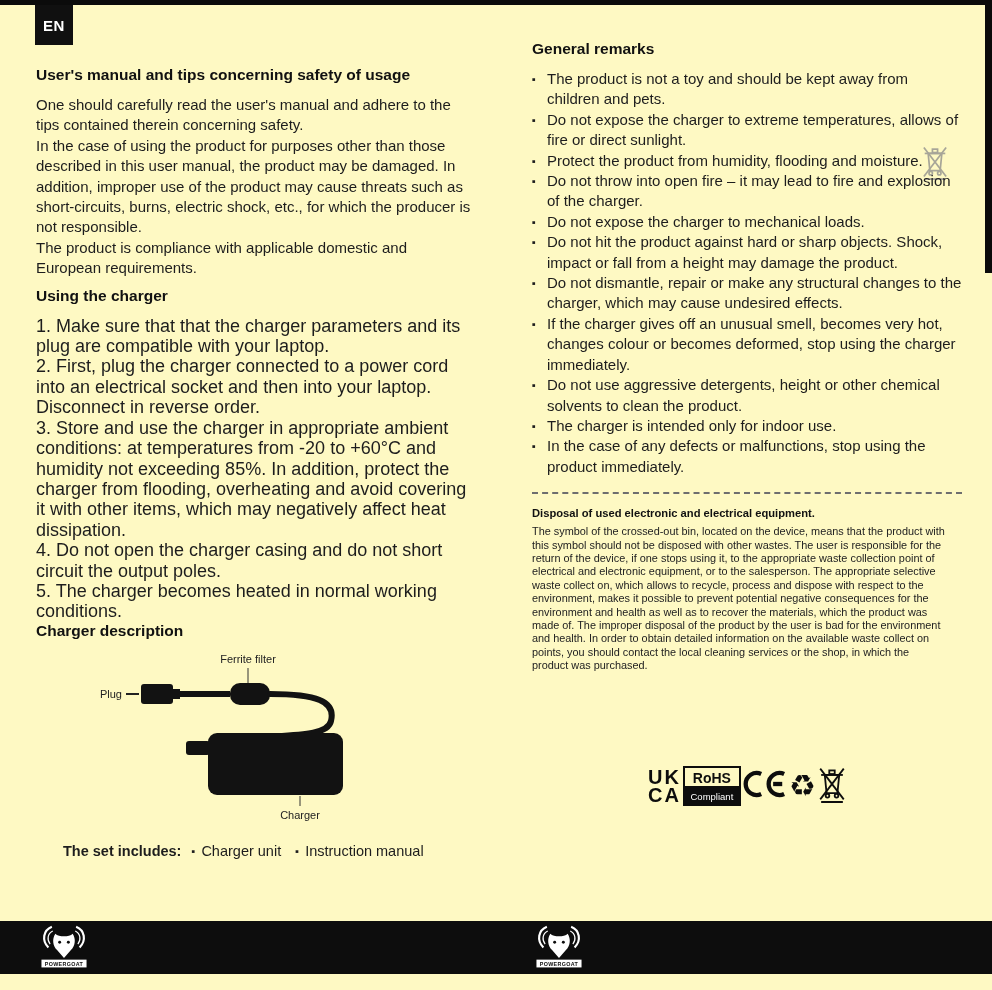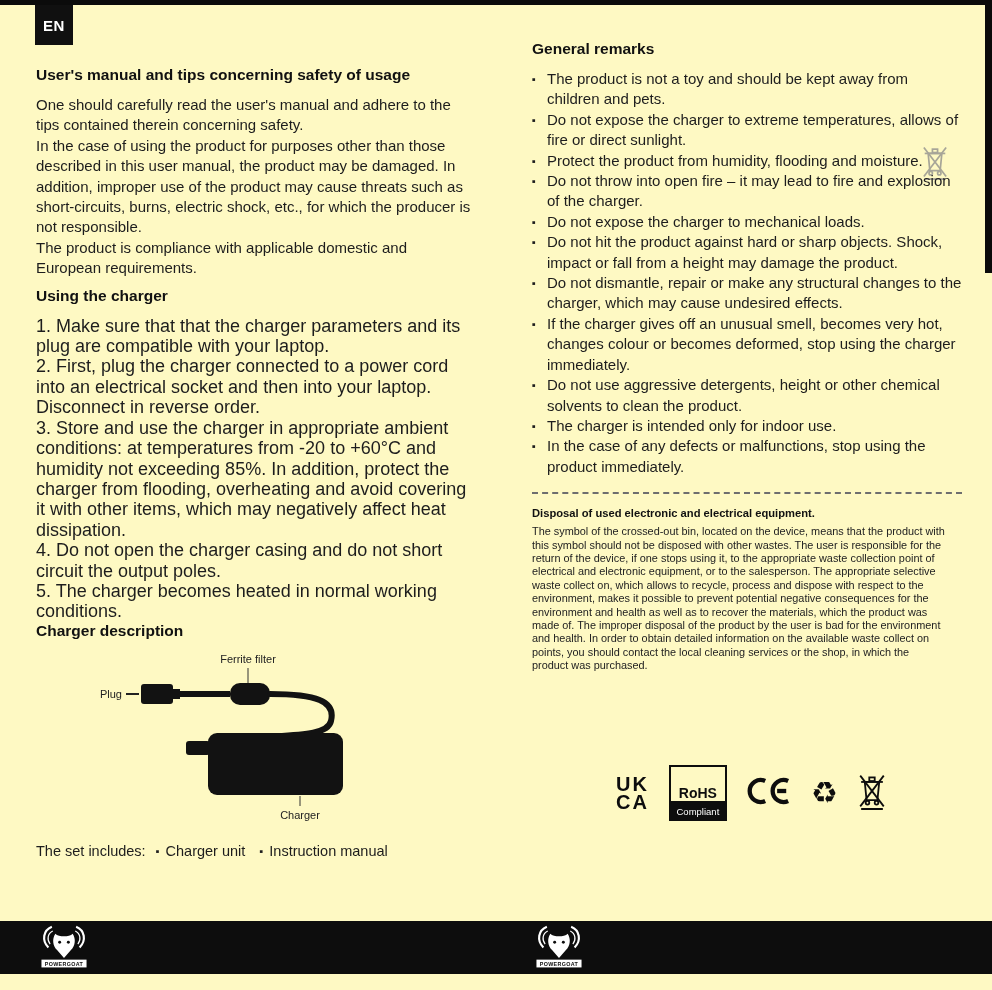--- a/index.html
+++ b/index.html
@@ -19,37 +19,37 @@
   h2.sec { font-size:15.5px; font-weight:bold; color:#111; margin-bottom:11px; }
   .col-left h2.sec { margin-top:0; }
   p.bodytext { font-size:15px; line-height:20.4px; white-space:pre-line; margin-bottom:8px; }
   .steps p { font-size:18px; line-height:20.4px; }
   .mt { margin-top:14px; }
 
   .diagram { margin-top:4px; margin-left:62px; }
   .diagram text { font-family:"Liberation Sans", sans-serif; fill:#222; }
 
   .set-includes { margin-top:16px; font-size:14.5px; }
-  .set-includes .lbl { font-weight:normal; margin-right:6px; }
+  .set-includes .lbl { font-weight:bold; margin-right:6px;margin-left:27px; }
   .inc-item { margin-right:10px; }
   .inc-item::before { content:"▪"; font-size:11px; margin-right:6px; position:relative; top:-1px; }
 
   ul.remarks { list-style:none; font-size:15px; line-height:20.4px; }
   ul.remarks li { position:relative; padding-left:15px; }
   ul.remarks li::before { content:"▪"; position:absolute; left:0; top:0; font-size:11px; }
 
   .dashed-sep { margin-top:15px; border-top:2px dashed #6e6e6e; width:100%; height:0; }
 
   h3.disposal-title { margin-top:13px; font-size:11.2px; font-weight:bold; color:#111; }
   p.disposal-body { margin-top:6px; font-size:10.9px; line-height:13.4px; color:#222; width:416px; }
 
-  .marks { display:flex; align-items:center; gap:20px; margin-top:92px; margin-left:84px; }
+  .marks { display:flex; align-items:center; gap:2px; margin-top:92px; margin-left:116px; }
   .ukca { font-weight:bold; font-size:20px; line-height:18px; letter-spacing:2px; color:#0d0d0d; }
   .rohs { border:2px solid #0d0d0d; text-align:center; min-width:58px; }
-  .rohs .rohs-top { font-weight:bold; font-size:14px; padding:18px 6px 0 6px; color:#0d0d0d; }
+  .rohs .rohs-top { font-weight:bold; font-size:14px; padding:2px 6px 0 6px; color:#0d0d0d; }
   .rohs .rohs-bottom { background:#0d0d0d; color:#fff; font-size:9.5px; padding:5px 4px 2px 4px; }
   .recycle { font-size:30px; color:#0d0d0d; line-height:30px; }
 
   .bin-top { position:absolute; left:922px; top:144px; opacity:.75; }
 
   .footer { position:absolute; left:0; top:921px; width:992px; height:53px; background:#0d0d0d; }
   .goat { position:absolute; top:3px; }
   .goat-1 { left:38px; }
   .goat-2 { left:533px; }
 </style>

